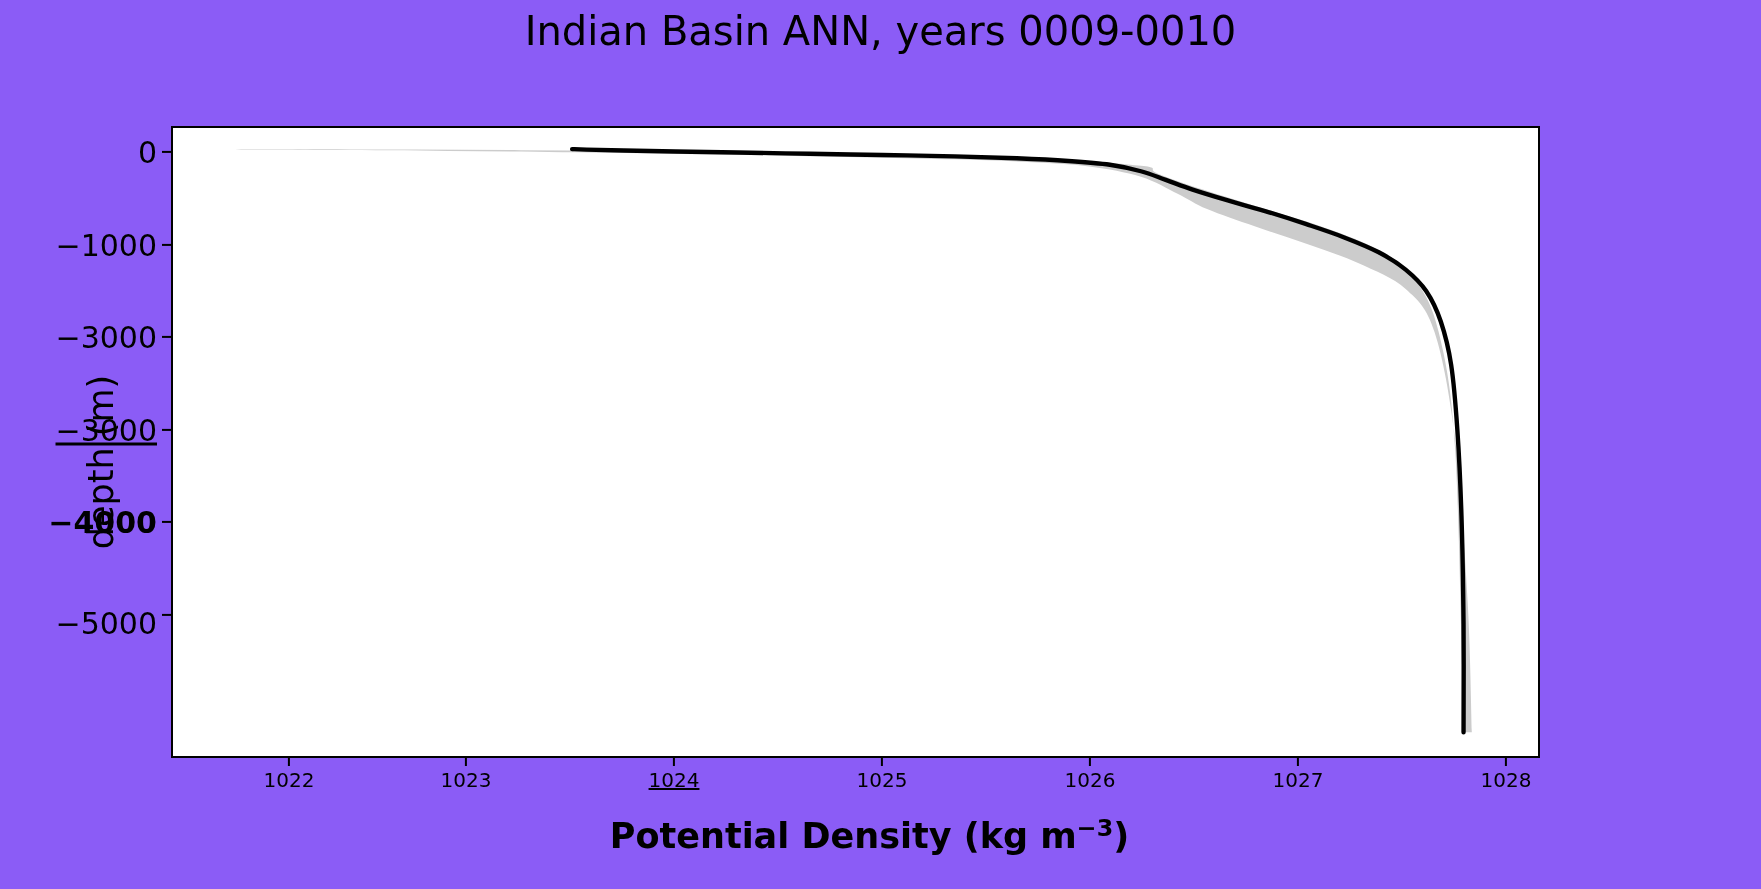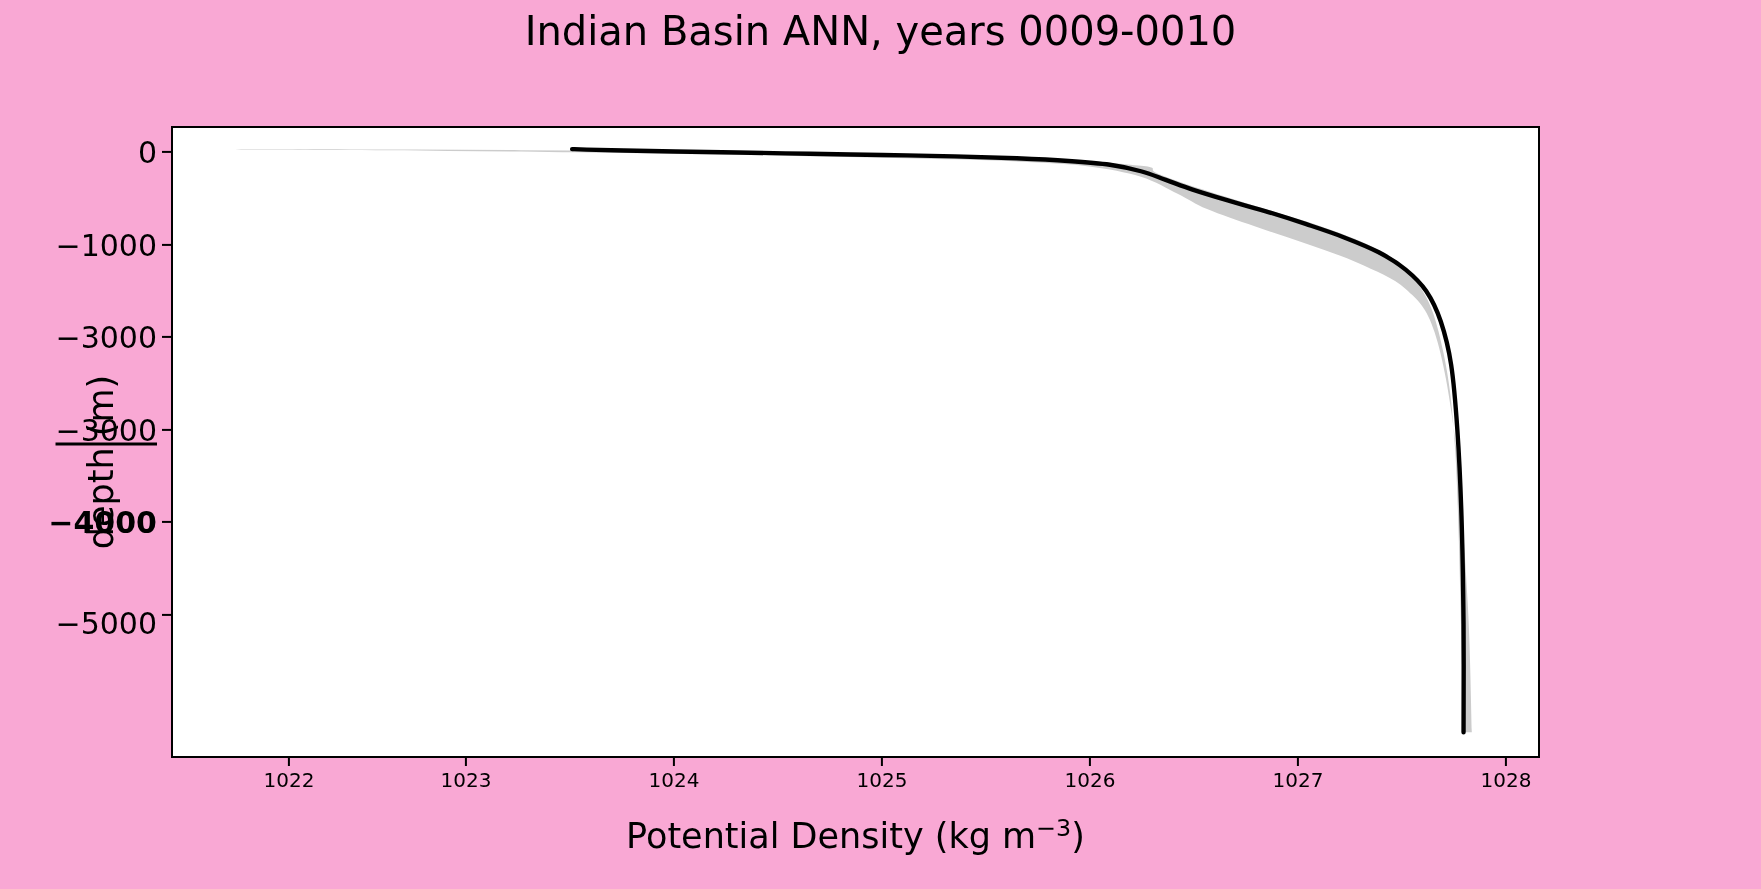--- a/index.html
+++ b/index.html
@@ -12,21 +12,21 @@
     height: 889px;
     font-family: "DejaVu Sans", sans-serif;
     color: #000000;
     overflow: hidden;
   }
 
   #figure {
     position: relative;
     width: 1761px;
     height: 889px;
-    background: #f9a8d4;
+    background: #8b5cf6;
   }
 
   
   #title-block {
     position: absolute;
     left: 0;
     top: 8px;
     width: 1761px;
     text-align: center;
     line-height: 1.16;
@@ -114,27 +114,28 @@
     width: 632px;
     text-align: center;
     font-size: 35px;
     transform: rotate(-90deg);
     transform-origin: center center;
     white-space: pre;
     color: #000000;
   }
   #xlabel {
     position: absolute;
-    left: 171px;
+    left: 185px;
     top: 814px;
     width: 1369px;
     text-align: center;
     font-size: 35px;
     white-space: pre;
     color: #000000;
+    font-weight: bold;
   }
   #xlabel sup {
     font-size: 0.68em;
     vertical-align: 0.52em;
   }
 </style>
 </head>
 <body>
 
 <div id="figure">
@@ -172,21 +173,21 @@
   <div class="xtick-mark" style="left:289px;"></div>
   <div class="xtick-mark" style="left:466px;"></div>
   <div class="xtick-mark" style="left:674px;"></div>
   <div class="xtick-mark" style="left:882px;"></div>
   <div class="xtick-mark" style="left:1090px;"></div>
   <div class="xtick-mark" style="left:1298px;"></div>
   <div class="xtick-mark" style="left:1506px;"></div>
 
   <span class="xtick-label" style="left:289px;">1022</span>
   <span class="xtick-label" style="left:466px;">1023</span>
-  <span class="xtick-label" style="left:674px;">1024</span>
+  <span class="xtick-label" style="left:674px;text-decoration:underline;">1024</span>
   <span class="xtick-label" style="left:882px;">1025</span>
   <span class="xtick-label" style="left:1090px;">1026</span>
   <span class="xtick-label" style="left:1298px;">1027</span>
   <span class="xtick-label" style="left:1506px;">1028</span>
 
   <div id="xlabel"><span>Potential Density (kg m</span><sup>−3</sup><span>)</span></div>
 
 </div>
 
 </body></html>

